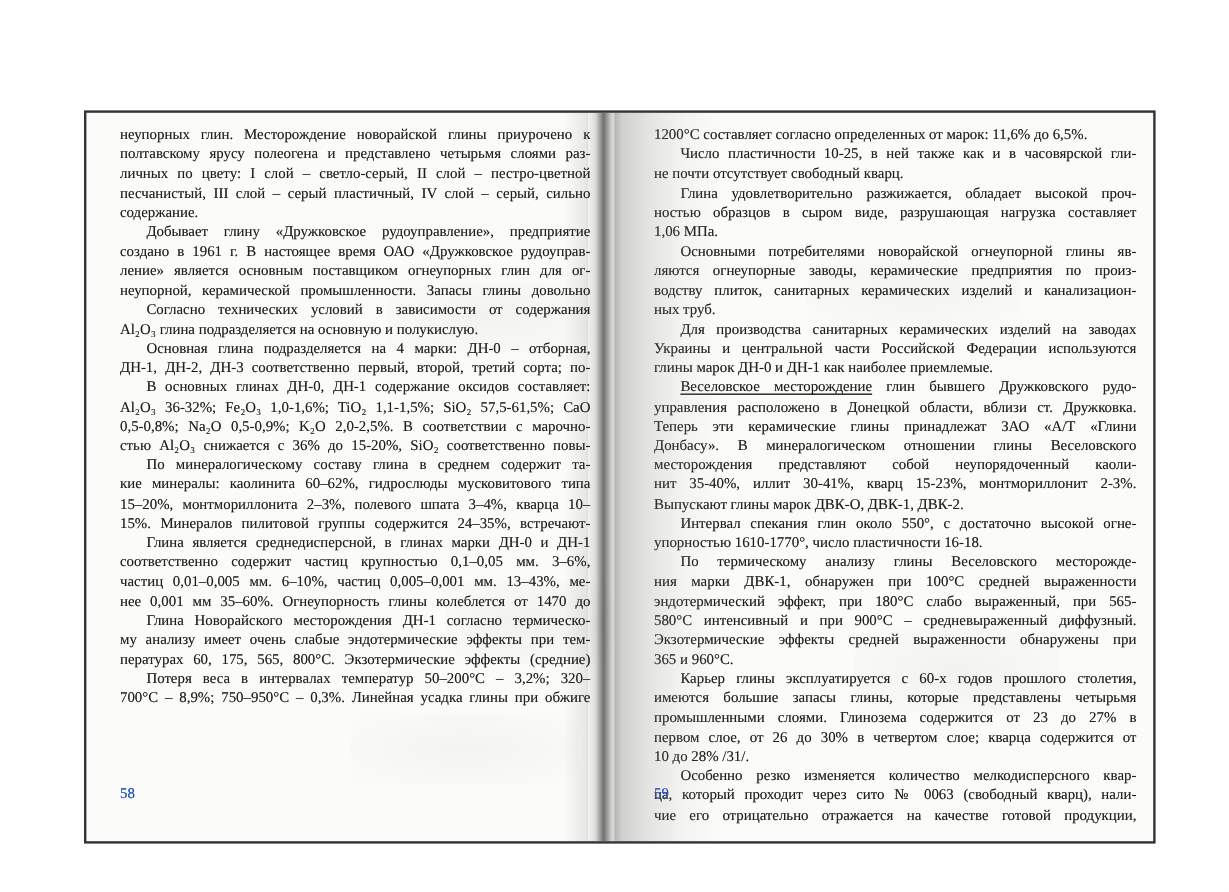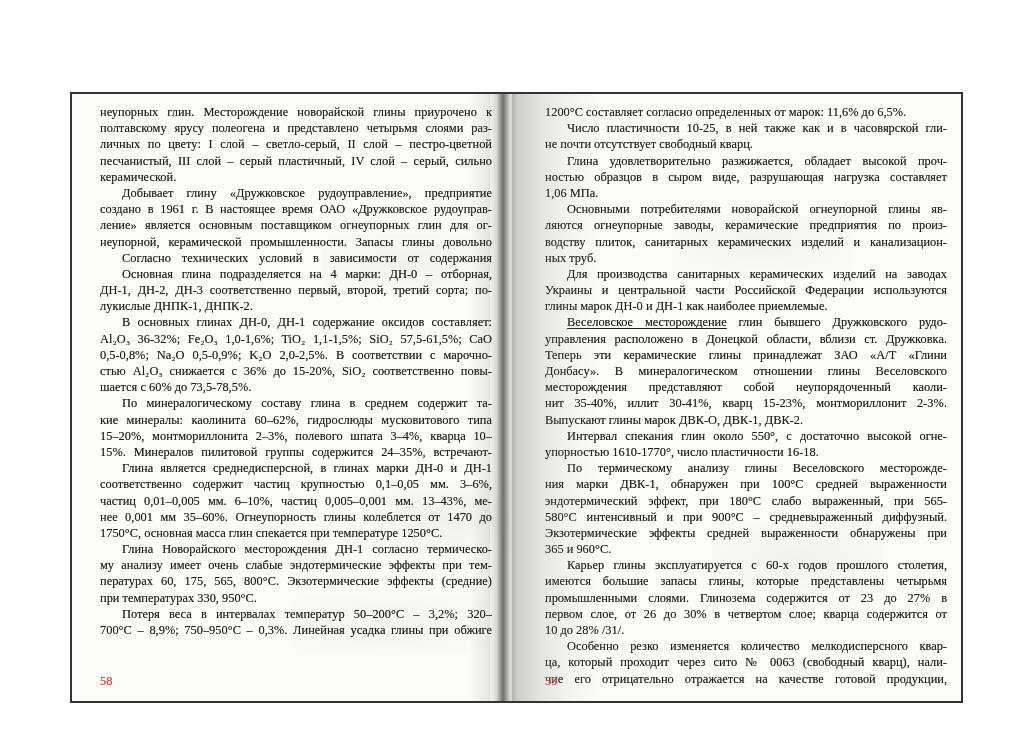--- a/index.html
+++ b/index.html
@@ -26,22 +26,22 @@
     color:#1f1f1f;
     text-shadow:0 0 0.5px rgba(40,40,40,0.55);
   }
   .page-text.left{left:28px;width:392px;}
   .page-text.right{left:473px;width:402px;}
   .line{height:16.2px;overflow:hidden;text-align:left;}
   .line.just{text-align:justify;text-align-last:justify;}
   .line.ind{text-indent:22px;}
   .ul{text-decoration:underline;text-underline-offset:2px;}
   .page-number{
-    position:absolute;top:580px;
-    font-size:12.4px;color:#ef4444;
+    position:absolute;top:560px;
+    font-size:12.4px;color:#1d4ed8;
     text-shadow:0 0 0.5px rgba(40,40,40,0.55);
   }
   .page-number.left{left:28px;}
   .page-number.right{left:473px;width:402px;text-align:left;}
   .gutter-core{
     position:absolute;top:0;left:416px;width:30px;height:100%;
     background:linear-gradient(to right,
       rgba(0,0,0,0) 0%, rgba(40,40,40,0.16) 28%,
       rgba(25,25,25,0.62) 50%, rgba(40,40,40,0.20) 72%, rgba(0,0,0,0) 100%);
   }
@@ -77,47 +77,44 @@
     <div class="artifact a2"></div>
     <div class="artifact a3"></div>
     <div class="artifact a4"></div>
     <div class="artifact a5"></div>
 
     <div class="page-text left">
         <div class="line just">неупорных глин. Месторождение новорайской глины приурочено к</div>
         <div class="line just">полтавскому ярусу полеогена и представлено четырьмя слоями раз-</div>
         <div class="line just">личных по цвету: I слой – светло-серый, II слой – пестро-цветной</div>
         <div class="line just">песчанистый, III слой – серый пластичный, IV слой – серый, сильно</div>
-        <div class="line">керамической.</div>
+        <div class="line">содержание.</div>
         <div class="line just ind">Добывает глину «Дружковское рудоуправление», предприятие</div>
         <div class="line just">создано в 1961 г. В настоящее время ОАО «Дружковское рудоуправ-</div>
         <div class="line just">ление» является основным поставщиком огнеупорных глин для ог-</div>
         <div class="line just">неупорной, керамической промышленности. Запасы глины довольно</div>
         <div class="line just ind">Согласно технических условий в зависимости от содержания</div>
+        <div class="line">Al₂O₃ глина подразделяется на основную и полукислую.</div>
         <div class="line just ind">Основная глина подразделяется на 4 марки: ДН-0 – отборная,</div>
         <div class="line just">ДН-1, ДН-2, ДН-3 соответственно первый, второй, третий сорта; по-</div>
-        <div class="line">лукислые ДНПК-1, ДНПК-2.</div>
         <div class="line just ind">В основных глинах ДН-0, ДН-1 содержание оксидов составляет:</div>
         <div class="line just">Al₂O₃ 36-32%; Fe₂O₃ 1,0-1,6%; TiO₂ 1,1-1,5%; SiO₂ 57,5-61,5%; CaO</div>
         <div class="line just">0,5-0,8%; Na₂O 0,5-0,9%; K₂O 2,0-2,5%. В соответствии с марочно-</div>
         <div class="line just">стью Al₂O₃ снижается с 36% до 15-20%, SiO₂ соответственно повы-</div>
-        <div class="line">шается с 60% до 73,5-78,5%.</div>
         <div class="line just ind">По минералогическому составу глина в среднем содержит та-</div>
         <div class="line just">кие минералы: каолинита 60–62%, гидрослюды мусковитового типа</div>
         <div class="line just">15–20%, монтмориллонита 2–3%, полевого шпата 3–4%, кварца 10–</div>
         <div class="line just">15%. Минералов пилитовой группы содержится 24–35%, встречают-</div>
         <div class="line just ind">Глина является среднедисперсной, в глинах марки ДН-0 и ДН-1</div>
         <div class="line just">соответственно содержит частиц крупностью 0,1–0,05 мм. 3–6%,</div>
         <div class="line just">частиц 0,01–0,005 мм. 6–10%, частиц 0,005–0,001 мм. 13–43%, ме-</div>
         <div class="line just">нее 0,001 мм 35–60%. Огнеупорность глины колеблется от 1470 до</div>
-        <div class="line">1750°С, основная масса глин спекается при температуре 1250°С.</div>
         <div class="line just ind">Глина Новорайского месторождения ДН-1 согласно термическо-</div>
         <div class="line just">му анализу имеет очень слабые эндотермические эффекты при тем-</div>
         <div class="line just">пературах 60, 175, 565, 800°С. Экзотермические эффекты (средние)</div>
-        <div class="line">при температурах 330, 950°С.</div>
         <div class="line just ind">Потеря веса в интервалах температур 50–200°С – 3,2%; 320–</div>
         <div class="line just">700°С – 8,9%; 750–950°С – 0,3%. Линейная усадка глины при обжиге</div>
       </div>
     <div class="page-text right">
         <div class="line">1200°С составляет согласно определенных от марок: 11,6% до 6,5%.</div>
         <div class="line just ind">Число пластичности 10-25, в ней также как и в часовярской гли-</div>
         <div class="line">не почти отсутствует свободный кварц.</div>
         <div class="line just ind">Глина удовлетворительно разжижается, обладает высокой проч-</div>
         <div class="line just">ностью образцов в сыром виде, разрушающая нагрузка составляет</div>
         <div class="line">1,06 МПа.</div>

